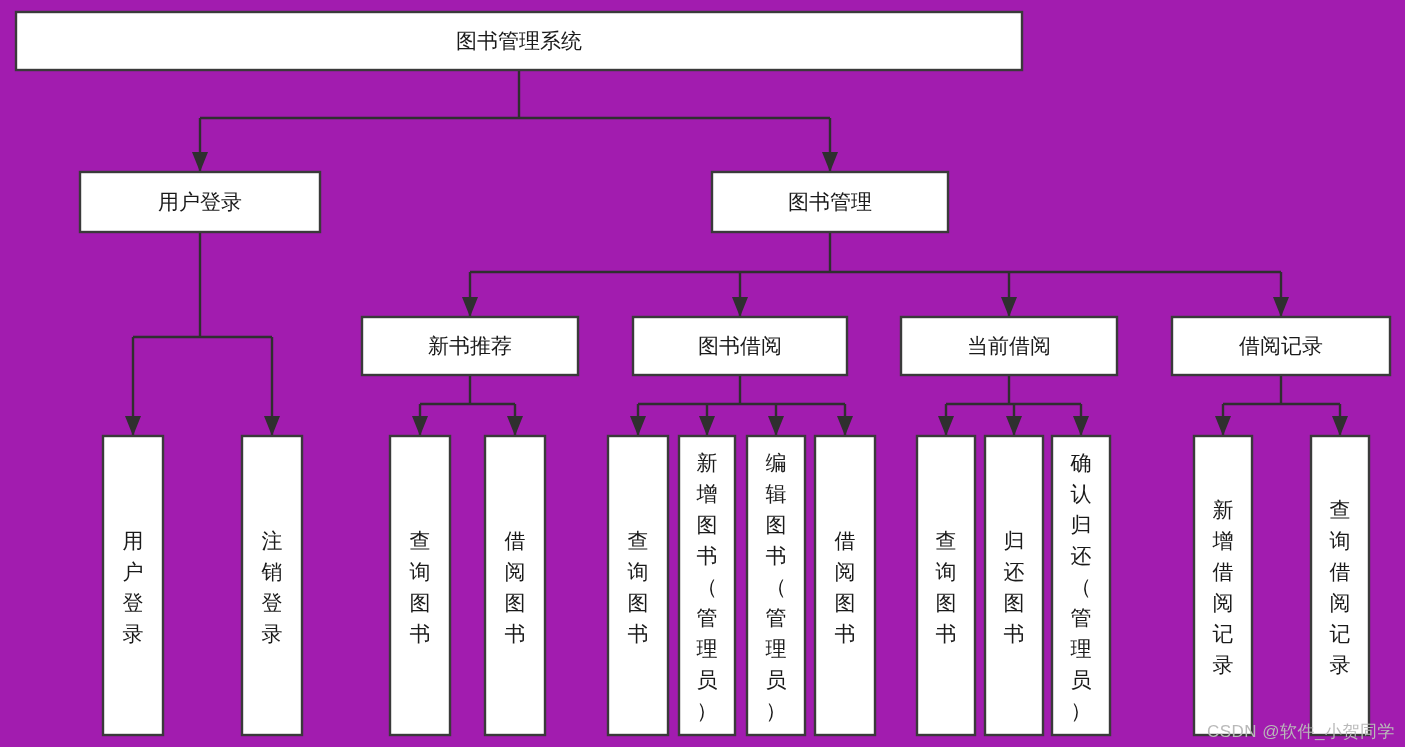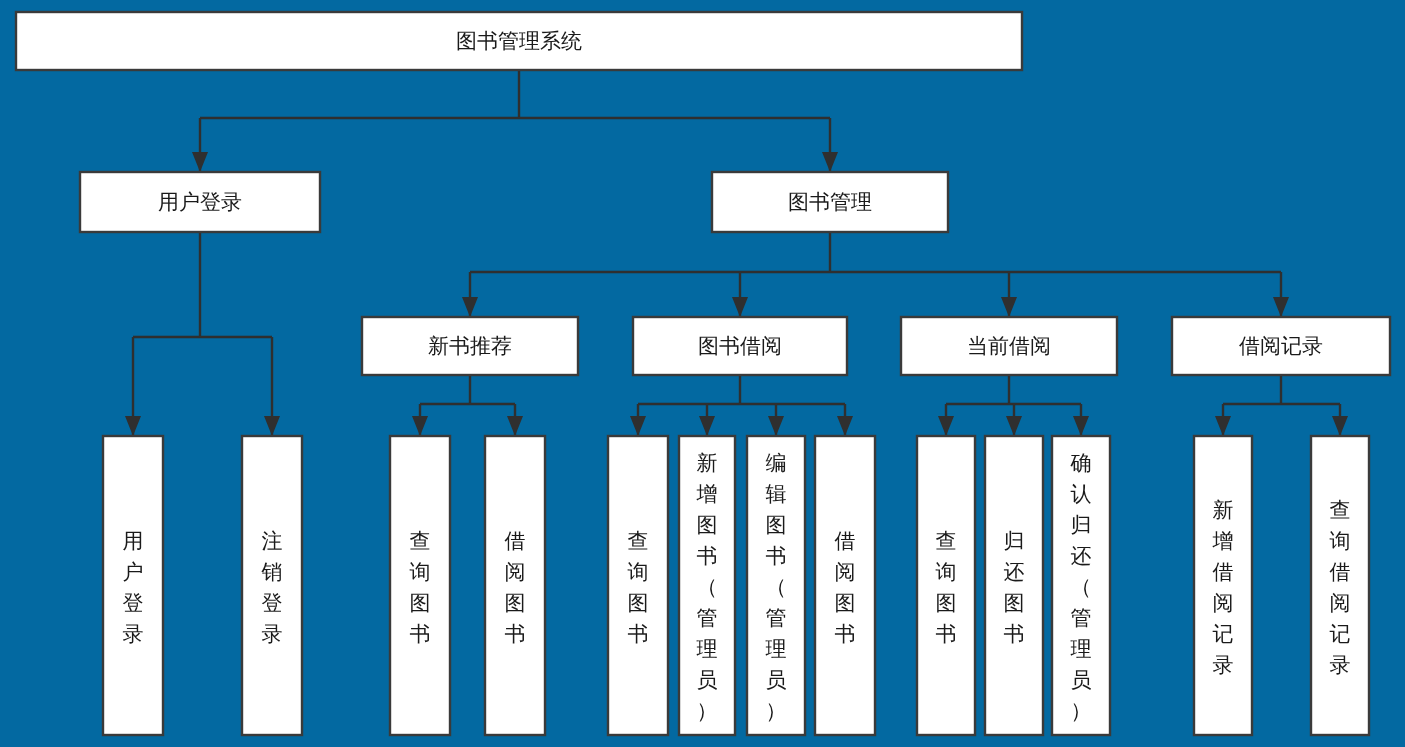--- a/index.html
+++ b/index.html
@@ -8,21 +8,21 @@
     padding: 0;
     background: #ffffff;
   }
   body {
     font-family: "Liberation Sans", "DejaVu Sans", sans-serif;
   }
   #diagram-root {
     position: relative;
     width: 1405px;
     height: 747px;
-    background: #0369a1;
+    background: #a21caf;
     overflow: hidden;
   }
   svg.flow {
     position: absolute;
     left: 0;
     top: 0;
     width: 1405px;
     height: 747px;
     display: block;
   }
@@ -200,13 +200,14 @@
         <g>
           <rect class="node-rect" x="1194" y="436" width="58" height="299"></rect>
           <text class="node-text-vertical" x="1223" y="516.68"><tspan x="1223" dy="0">新</tspan><tspan x="1223" dy="31">增</tspan><tspan x="1223" dy="31">借</tspan><tspan x="1223" dy="31">阅</tspan><tspan x="1223" dy="31">记</tspan><tspan x="1223" dy="31">录</tspan></text>
         </g>
         <g>
           <rect class="node-rect" x="1311" y="436" width="58" height="299"></rect>
           <text class="node-text-vertical" x="1340" y="516.68"><tspan x="1340" dy="0">查</tspan><tspan x="1340" dy="31">询</tspan><tspan x="1340" dy="31">借</tspan><tspan x="1340" dy="31">阅</tspan><tspan x="1340" dy="31">记</tspan><tspan x="1340" dy="31">录</tspan></text>
         </g>
       </g>
   </svg>
+  <div class="watermark">CSDN @软件_小贺同学</div>
 </div>
 
 </body></html>

